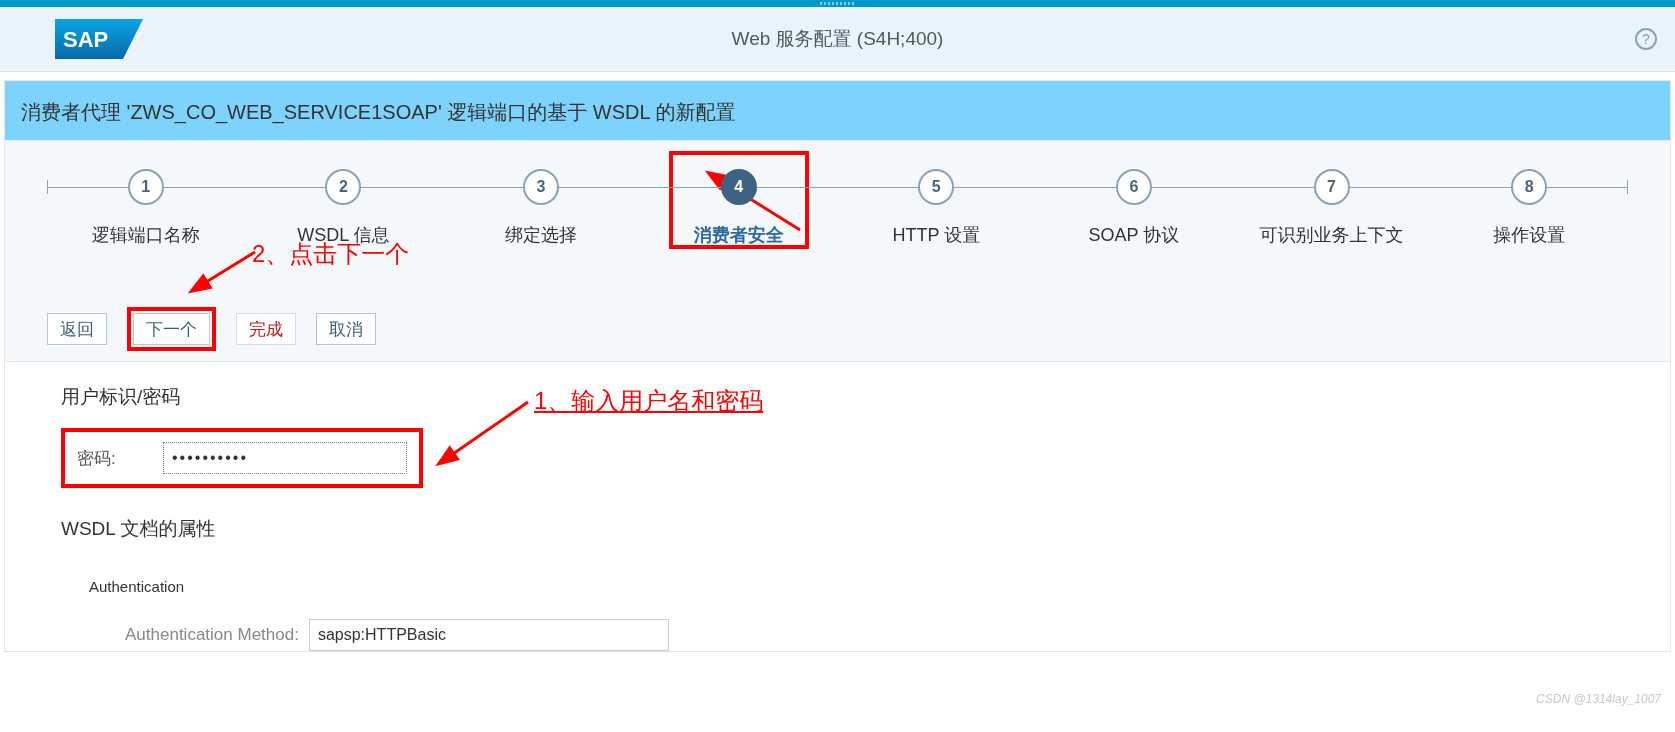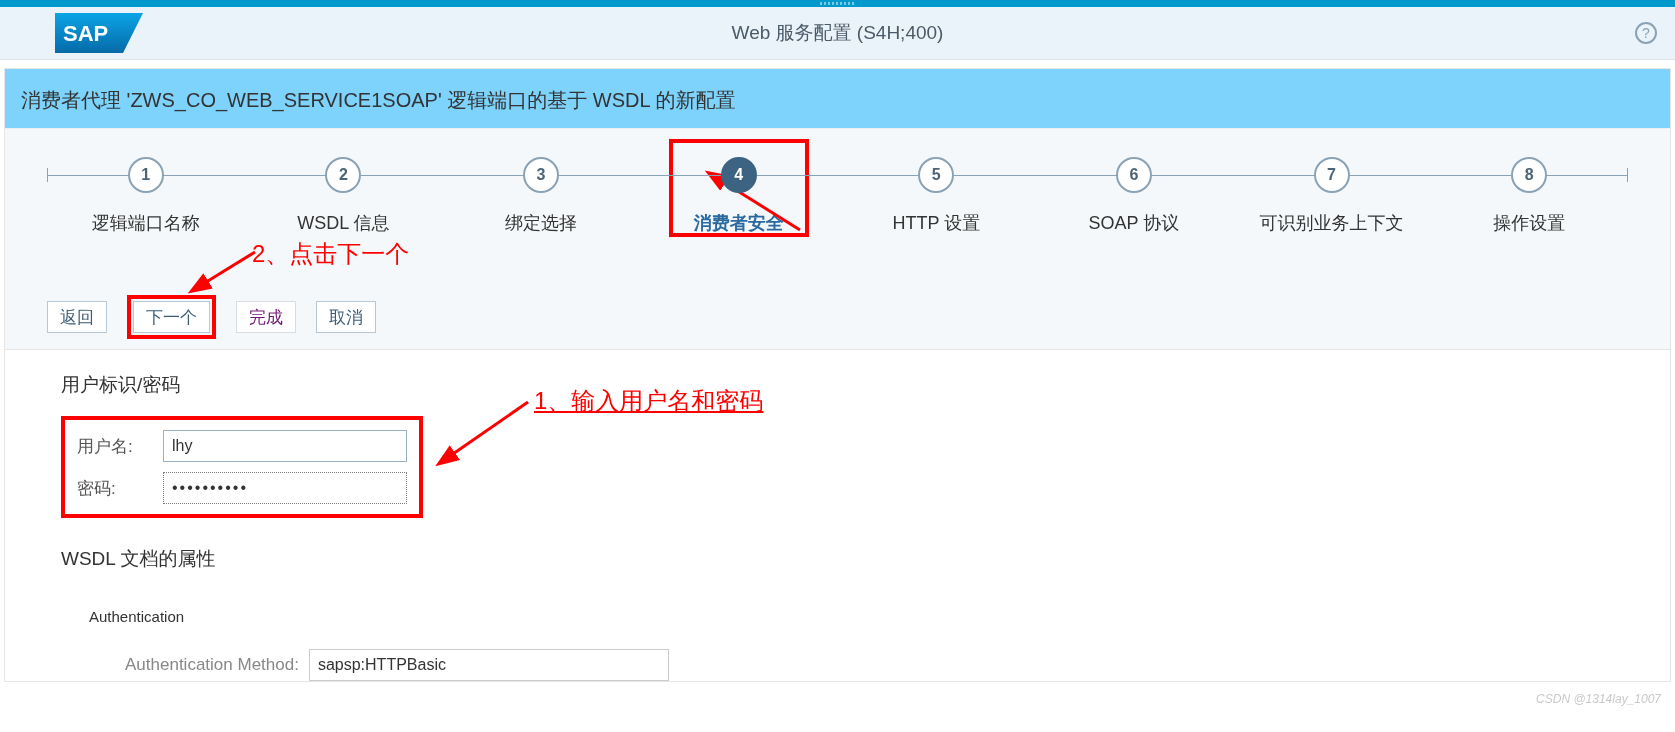--- a/index.html
+++ b/index.html
@@ -1,19 +1,19 @@
 <!DOCTYPE html>
 <html><head>
   <meta charset="utf-8">
   <style>
     * { box-sizing: border-box; margin: 0; padding: 0; }
     html, body { width: 1675px; height: 732px; overflow: hidden; font-family: Arial, "Microsoft YaHei", sans-serif; background: #fff; color: #333; }
     .top-handle { height: 7px; background: #0099cc; position: relative; }
     .top-handle::after { content: ""; position: absolute; left: 50%; top: 2px; transform: translateX(-50%); width: 36px; height: 3px; background: repeating-linear-gradient(90deg, #7fc9e0 0 2px, transparent 2px 4px); }
-    .header { height: 53px; background: #eaf3f9; border-bottom: 1px solid #d7e4ee; display: flex; align-items: center; position: relative; }
+    .header { height: 65px; background: #eaf3f9; border-bottom: 1px solid #d7e4ee; display: flex; align-items: center; position: relative; }
     .logo { margin-left: 55px; }
     .logo svg { display: block; }
     .header-title { position: absolute; left: 50%; transform: translateX(-50%); font-size: 19px; color: #4a5a68; }
     .help-icon { position: absolute; right: 18px; top: 50%; transform: translateY(-50%); width: 22px; height: 22px; border: 2px solid #8aa2b5; border-radius: 50%; display: flex; align-items: center; justify-content: center; font-size: 14px; color: #8aa2b5; cursor: pointer; }
     .panel-outer { border: 1px solid #e6e6e6; margin: 8px 4px 0 4px; background: #fff; }
     .subtitle { padding: 18px 0 14px 16px; font-size: 20px; color: #333; background: #7dd3fc; border-bottom: 1px solid #eee; }
     .wizard-panel { background: #f5f8fa; padding: 28px 42px 10px 42px; border-bottom: 1px solid #e6e6e6; }
     .steps { display: flex; align-items: flex-start; position: relative; }
     .step { flex: 1; display: flex; flex-direction: column; align-items: center; position: relative; }
     .step-circle { width: 36px; height: 36px; border-radius: 50%; border: 2px solid #8aa2b5; background: #fff; color: #4a6478; display: flex; align-items: center; justify-content: center; font-size: 16px; font-weight: bold; z-index: 2; position: relative; }
@@ -23,21 +23,21 @@
     .step-line { position: absolute; top: 18px; height: 1px; background: #8aa2b5; z-index: 1; }
     .step-line-left { right: calc(50% + 18px); left: 0; }
     .step-line-right { left: calc(50% + 18px); right: 0; }
     .step:first-child .step-line-left { left: 0; }
     .step:first-child .step-bar-start, .step:last-child .step-bar-end { position: absolute; top: 11px; width: 1px; height: 14px; background: #8aa2b5; }
     .step:first-child .step-bar-start { left: 0; }
     .step:last-child .step-bar-end { right: 0; }
     .step-box-active { position: absolute; border: 4px solid #f00; top: -18px; left: 50%; transform: translateX(-50%); width: 140px; height: 98px; pointer-events: none; }
     .btn-row { margin-top: 60px; display: flex; gap: 20px; align-items: center; position: relative; }
     .btn { border: 1px solid #b8c7d4; background: #fff; color: #3b5c75; padding: 4px 12px; font-size: 17px; cursor: pointer; height: 32px; display: inline-flex; align-items: center; }
-    .btn.disabled { color: #701a75; border-color: #d7dde2; cursor: default; font-family: Liberation Mono, monospace; }
+    .btn.disabled { color: #b91c1c; border-color: #d7dde2; cursor: default; font-family: Liberation Mono, monospace; }
     .btn-highlight { border: 4px solid #f00; padding: 2px; display: inline-flex; }
     .desc-line { margin-top: 22px; font-size: 19px; color: #333; }
     .section { padding: 22px 0 0 56px; }
     .section-title { font-size: 19px; color: #333; margin-bottom: 18px; }
     .cred-box { border: 4px solid #f00; padding: 10px 12px; display: inline-block; }
     .form-row { display: flex; align-items: center; margin-bottom: 10px; }
     .form-label { width: 86px; font-size: 17px; color: #555; text-align: left; }
     .form-input { width: 244px; height: 32px; border: 1px solid #98b0c2; padding: 0 8px; font-size: 16px; color: #333; }
     .form-input.pwd { border: 1px dotted #7a7a7a; letter-spacing: 2px; }
     .section2 { padding: 28px 0 0 56px; }
@@ -138,24 +138,20 @@
       </span>
       <button class="btn disabled">完成</button>
       <button class="btn">取消</button>
     </div>
 
   </div>
 
   <div class="section">
     <div class="section-title">用户标识/密码</div>
     <div class="cred-box">
-      <div class="form-row">
-        <div class="form-label">用户名:</div>
-        <input class="form-input" value="lhy" style="">
-      </div>
       <div class="form-row" style="margin-bottom:0">
         <div class="form-label">密码:</div>
         <input class="form-input pwd" type="text" value="••••••••••" style="">
       </div>
     </div>
   </div>
 
   <div class="section2">
     <div class="section-title">WSDL 文档的属性</div>
     <div class="subsection">

